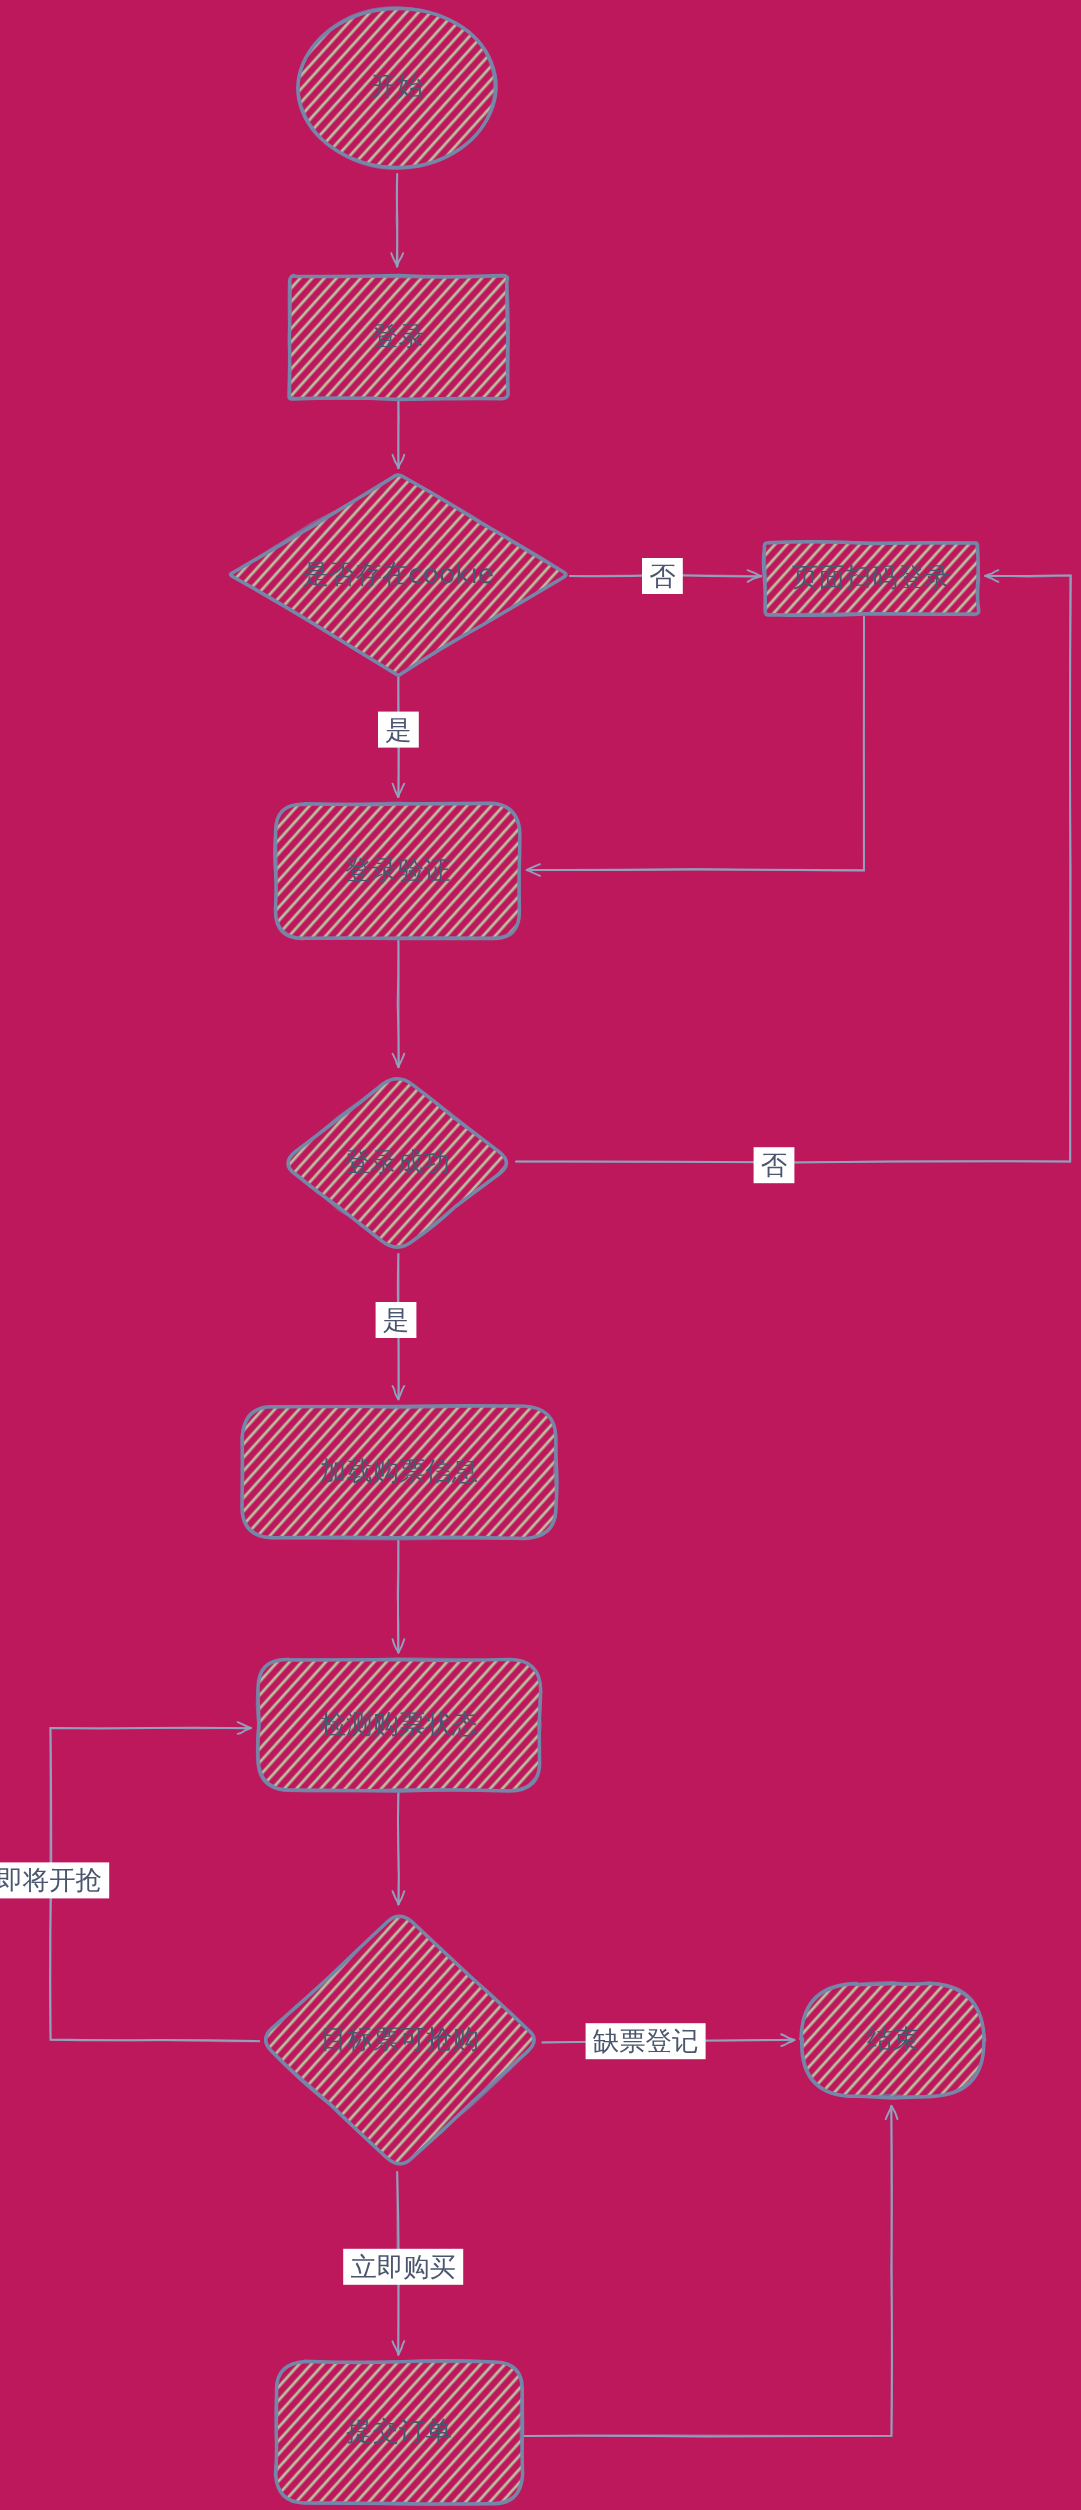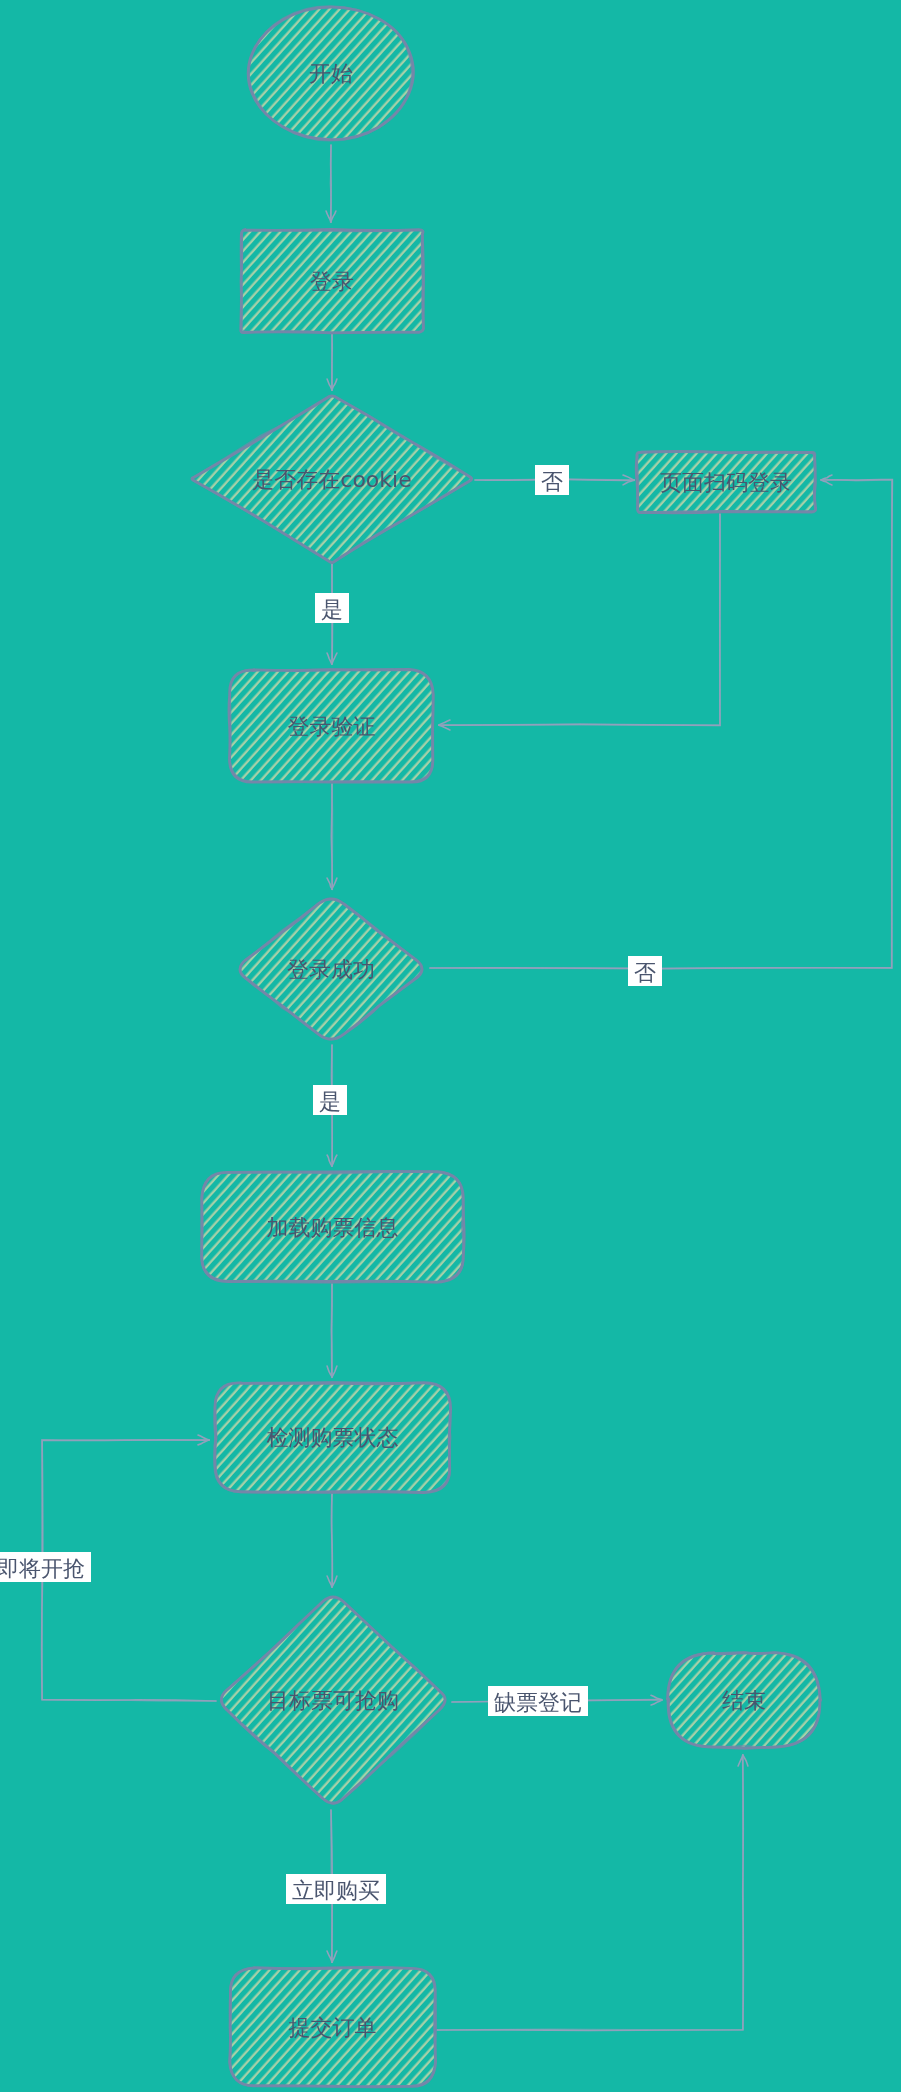--- a/index.html
+++ b/index.html
@@ -1,17 +1,17 @@
 <!DOCTYPE html>
 <html><head>
 <meta charset="utf-8">
 <style>
   html,body{margin:0;padding:0;background:#ffffff;}
   body{width:901px;height:2092px;overflow:hidden;}
-  .canvas{position:relative;width:901px;height:2092px;background:#14b8a6;}
+  .canvas{position:relative;width:901px;height:2092px;background:#be185d;}
   svg{display:block;}
   text{font-family:"DejaVu Sans","Liberation Sans",sans-serif;}
   .node-label{font-size:22px;fill:#4a556e;}
   .edge-label{font-size:22px;fill:#4a556e;}
 </style>
 </head>
 <body>
 
 <div class="canvas">
   <svg id="diagram" width="901" height="2092" viewBox="0 0 901 2092">

